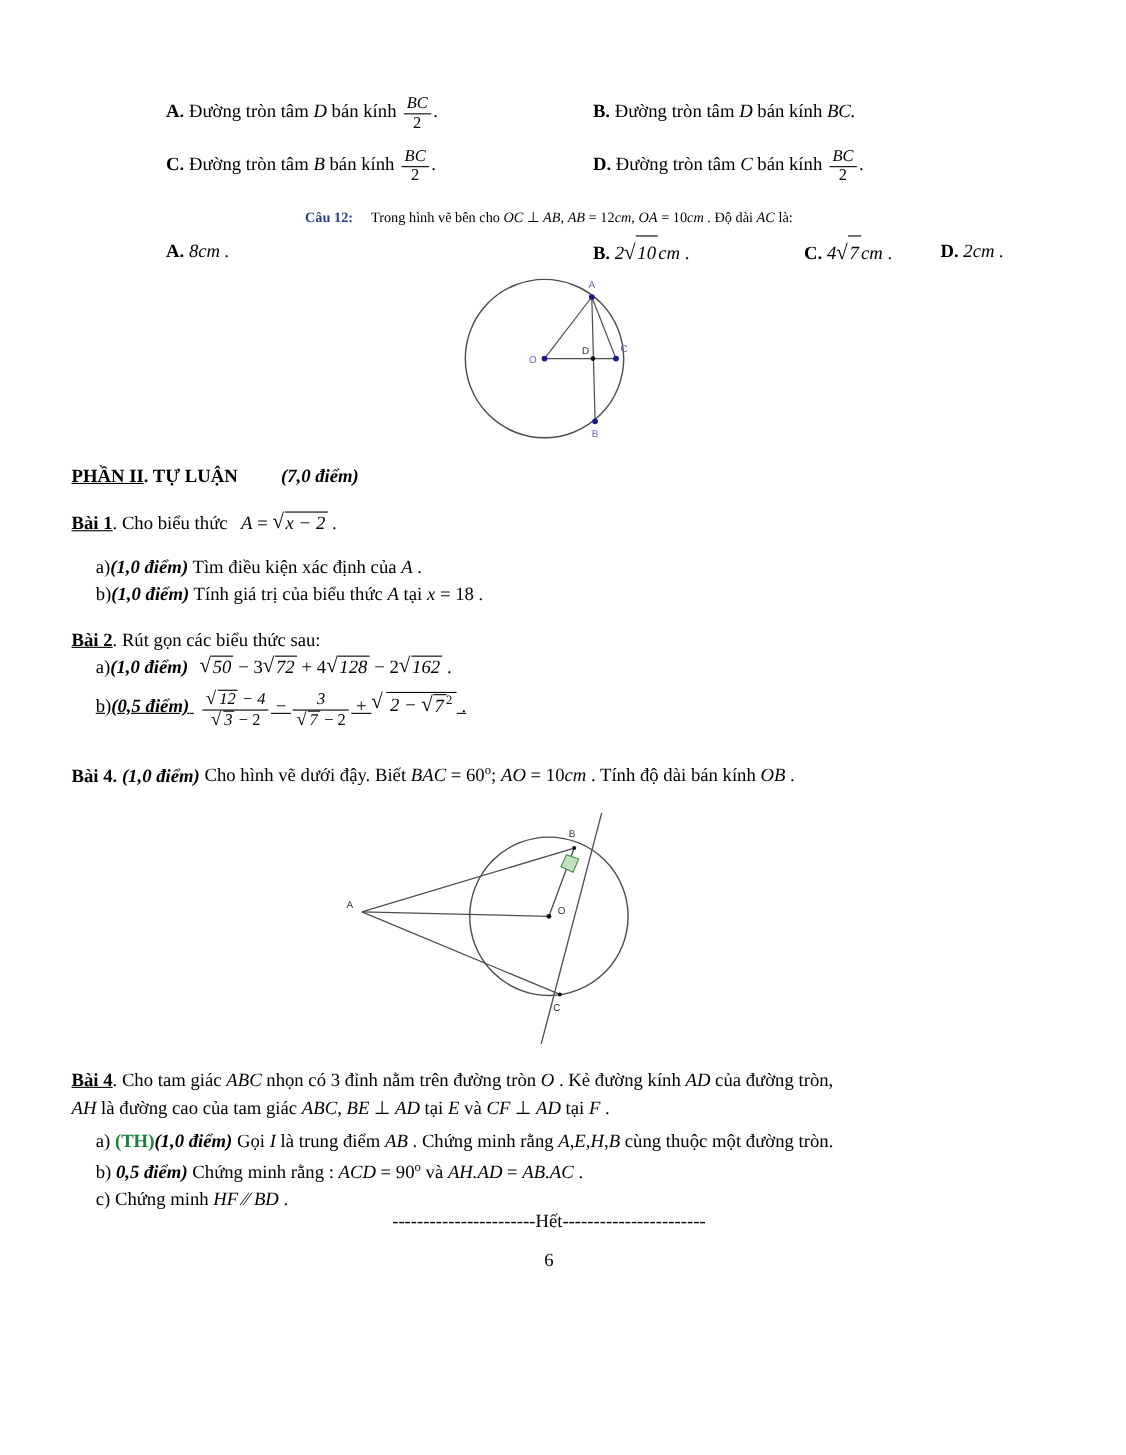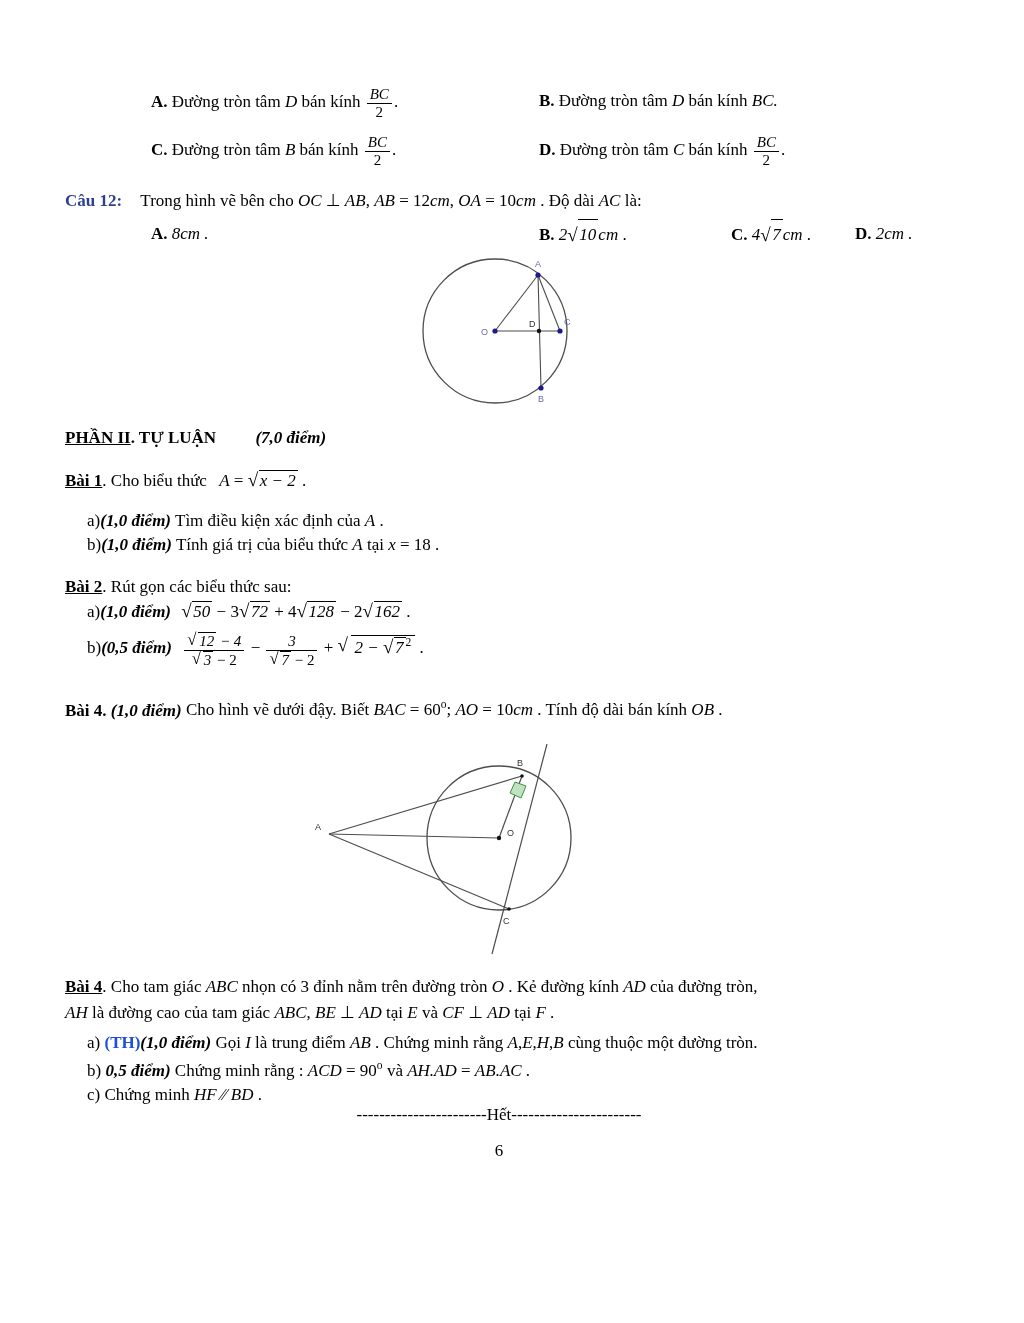--- a/index.html
+++ b/index.html
@@ -70,22 +70,23 @@
     height: 44px;
   }
   .opt {
     position: absolute;
     white-space: nowrap;
   }
   .opt .lbl { font-weight: bold; }
 
   .q-line {
     position: relative;
-    font-size: 17px;
+    font-size: 13px;
     white-space: nowrap;
+    text-align: center;
   }
   .q-num {
     color: #2d3f8f;
     font-weight: bold;
   }
 
   .sec-title {
     font-size: 17px;
     font-weight: bold;
     margin-top: 14px;
@@ -116,21 +117,21 @@
     font-size: 17px;
     font-style: italic;
     font-weight: bold;
     margin-top: 4px;
   }
   .page-num {
     text-align: center;
     font-size: 17px;
     margin-top: 16px;
   }
-  .th { color: #1d4ed8; font-weight: bold; }
+  .th { color: #15803d; font-weight: bold; }
   svg text { font-family: "Liberation Sans", sans-serif; }
 </style>
 </head>
 <body>
 
 <div class="page">
   <div class="content">
 
     <div class="opt-row" style="height:48px;">
       <div class="opt" style="left:86px; top:0;">
@@ -250,21 +251,21 @@
 
     <div class="bai" style="margin-top:22px;">
       <span class="u bd">Bài 2</span><span>. Rút gọn các biểu thức sau:</span>
     </div>
     <div class="sub" style="margin-top:4px;">
       <span>a)</span><span class="pts">(1,0 điểm)</span>
       <span style="margin-left:6px;">
         <span class="sqrt"><span class="rad">50</span></span> − 3<span class="sqrt"><span class="rad">72</span></span> + 4<span class="sqrt"><span class="rad">128</span></span> − 2<span class="sqrt"><span class="rad">162</span></span> .
       </span>
     </div>
-    <div class="sub" style="margin-top:10px;">
+    <div class="sub" style="margin-top:10px;text-decoration:underline;">
       <span>b)</span><span class="pts">(0,5 điểm)</span>
       <span style="margin-left:6px;">
         <span class="frac" style="vertical-align:-0.7em;">
           <span class="num"><span class="sqrt"><span class="rad">12</span></span> − 4</span>
           <span class="den"><span class="sqrt" style="font-style:italic;"><span class="rad">3</span></span> − 2</span>
         </span>
         −
         <span class="frac" style="vertical-align:-0.7em;">
           <span class="num">3</span>
           <span class="den"><span class="sqrt" style="font-style:italic;"><span class="rad">7</span></span> − 2</span>

